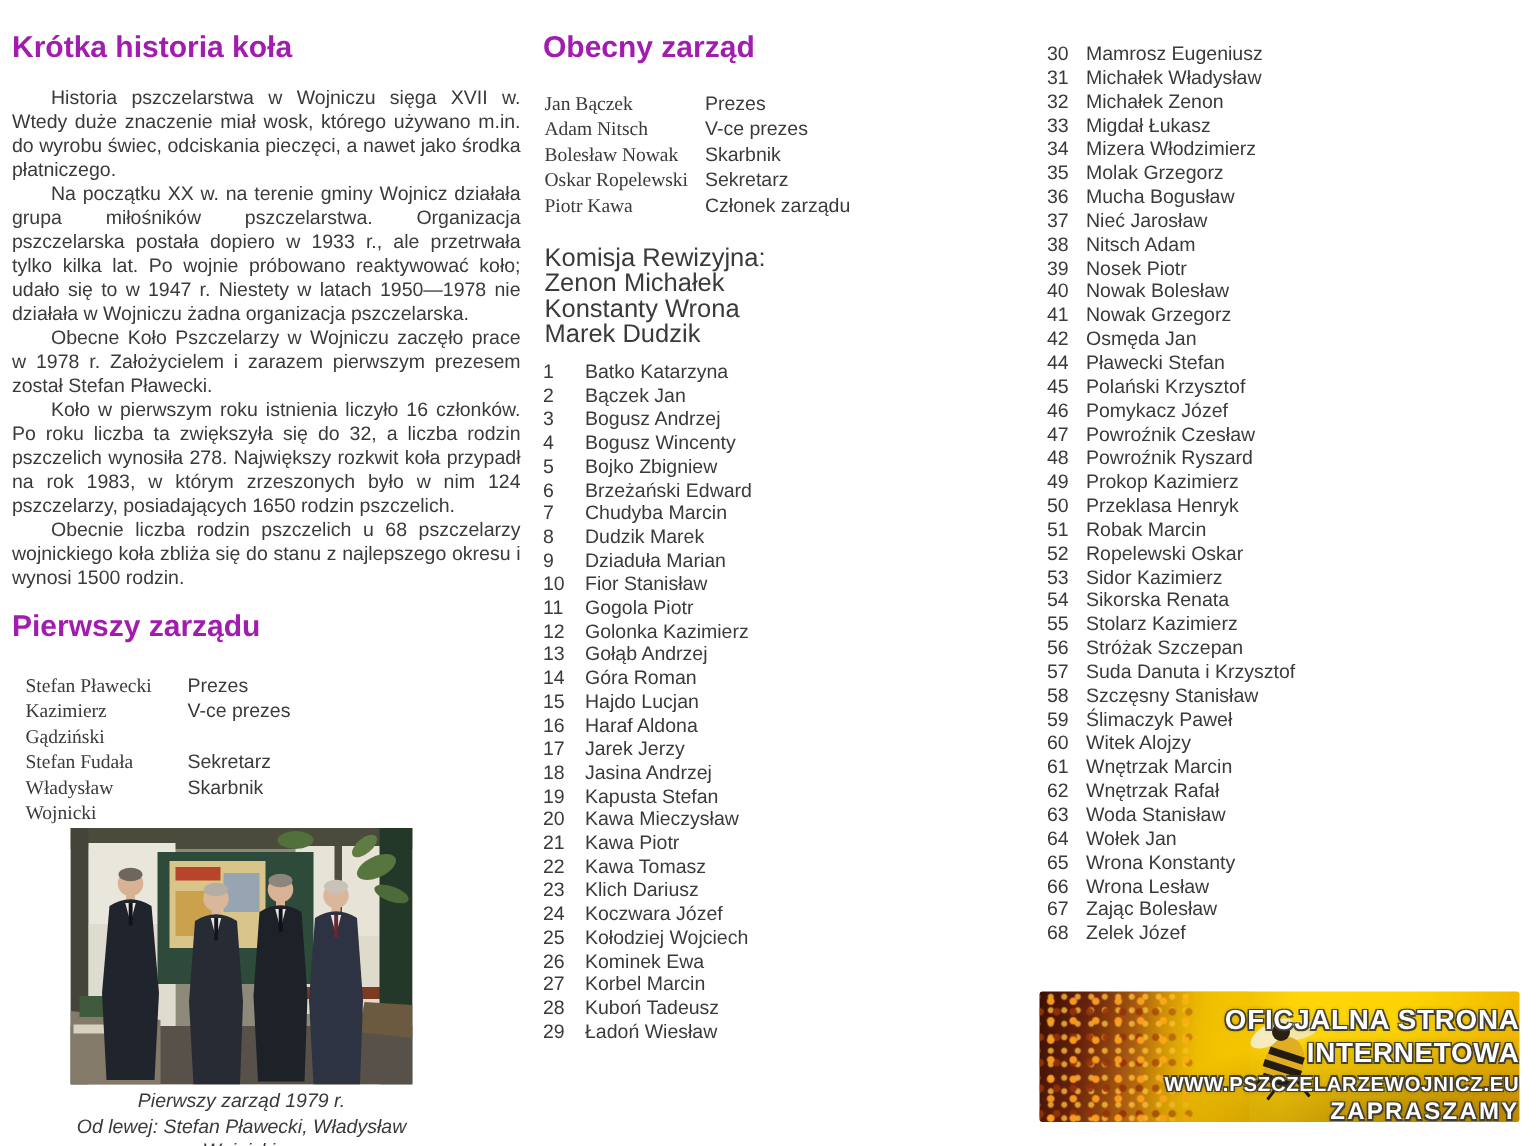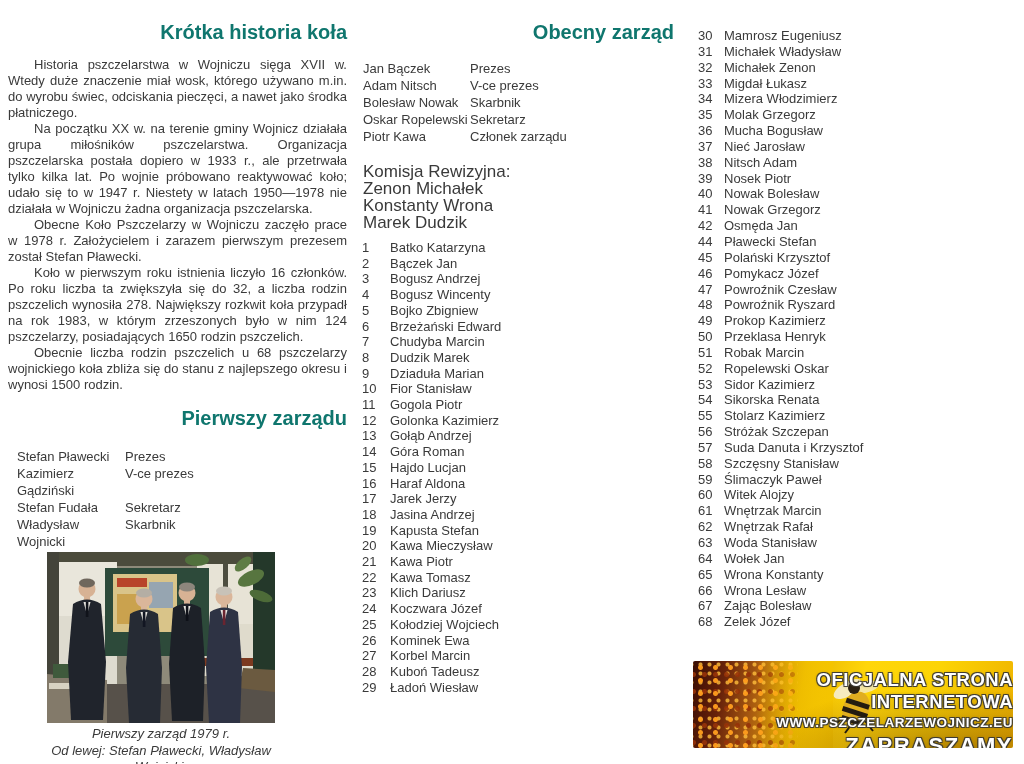--- a/index.html
+++ b/index.html
@@ -6,36 +6,36 @@
   .page {
     position:relative; width:1024px; height:764px; background:#ffffff;
     font-family:"Liberation Sans", sans-serif; color:#3a3a3a; overflow:hidden;
   }
   .col { position:absolute; top:0; }
   .col-left  { left:8px;   width:339px; }
   .col-mid   { left:362px; width:312px; }
   .col-right { left:698px; width:326px; }
 
   h1.red-heading {
-    color:#0f766e; font-size:20px; line-height:24px; font-weight:bold;
-    text-align:right; margin:0;
+    color:#a21caf; font-size:20px; line-height:24px; font-weight:bold;
+    text-align:left; margin:0;
   }
   .col-left h1.h-top   { margin-top:20px; }
   .col-mid  h1.h-top   { margin-top:20px; }
   .col-left h1.h-board { margin-top:13px; }
   .col-mid  h1.h-members { margin-top:14px; }
 
   .paras { margin-top:13px; font-size:13px; line-height:16px; text-align:justify; }
   .paras p.para { margin:0; text-indent:26px; }
 
   .board-list { margin-top:18px; font-size:13px; }
   .col-left .board-list { padding-left:9px; }
   .col-mid  .board-list { margin-top:16px; padding-left:1px; }
   .pair-row { display:flex; line-height:17px; }
-  .pair-name { flex:none; width:108px; }
+  .pair-name { flex:none; width:108px;font-family:Liberation Serif, serif; }
   .col-mid .pair-name { width:107px; }
   .pair-role { flex:1; }
 
   .committee { margin-top:18px; padding-left:1px; font-size:17px; }
   .committee .line { line-height:17px; }
 
   .member-list { font-size:13px; }
   .col-mid .member-list { margin-top:9px; }
   .col-right .member-list { margin-top:28px; }
   .num-row { display:flex; line-height:15.7px; }
@@ -71,21 +71,21 @@
     position:absolute; inset:0;
     background:radial-gradient(ellipse at 80% 120%, rgba(110,60,0,.6), transparent 55%);
   }
   .banner .bee { position:absolute; left:128px; top:12px; }
   .banner-text { position:absolute; inset:0; text-align:right; color:#fff; font-weight:bold; }
   .banner-text .bl { text-shadow:-1px -1px 0 rgba(60,58,50,.9), 1px -1px 0 rgba(60,58,50,.9),
                                  -1px 1px 0 rgba(60,58,50,.9), 1px 1px 0 rgba(60,58,50,.9),
                                   0 0 3px rgba(60,58,50,.6); }
   .bl1 { margin-top:8px;  font-size:18.5px; letter-spacing:.5px; }
   .bl2 { margin-top:2px;  font-size:13.5px; letter-spacing:.5px; }
-  .bl3 { margin-top:3px;  font-size:22px;   letter-spacing:1.5px; }
+  .bl3 { margin-top:3px;  font-size:16px;   letter-spacing:1.5px; }
 </style>
 </head>
 <body>
 
 <div class="page">
 
   <section class="col col-left">
     <h1 class="red-heading h-top">Krótka historia koła</h1>
 
     <div class="paras">

